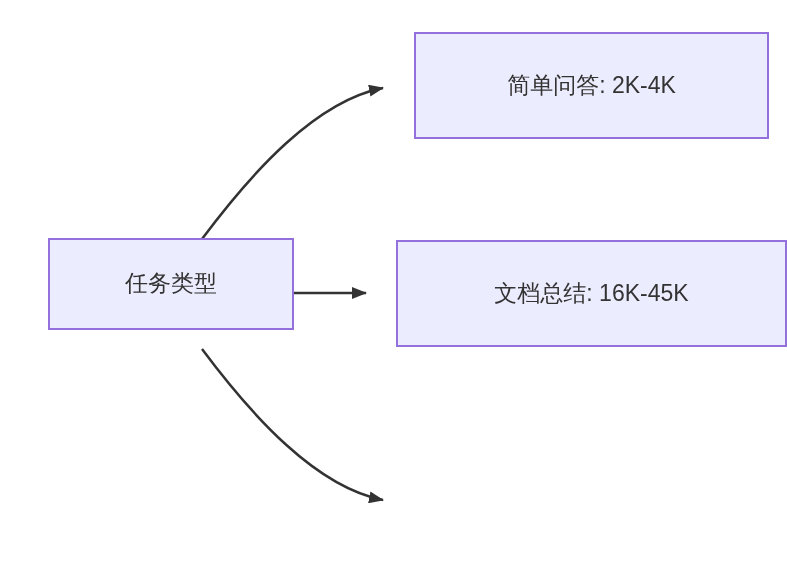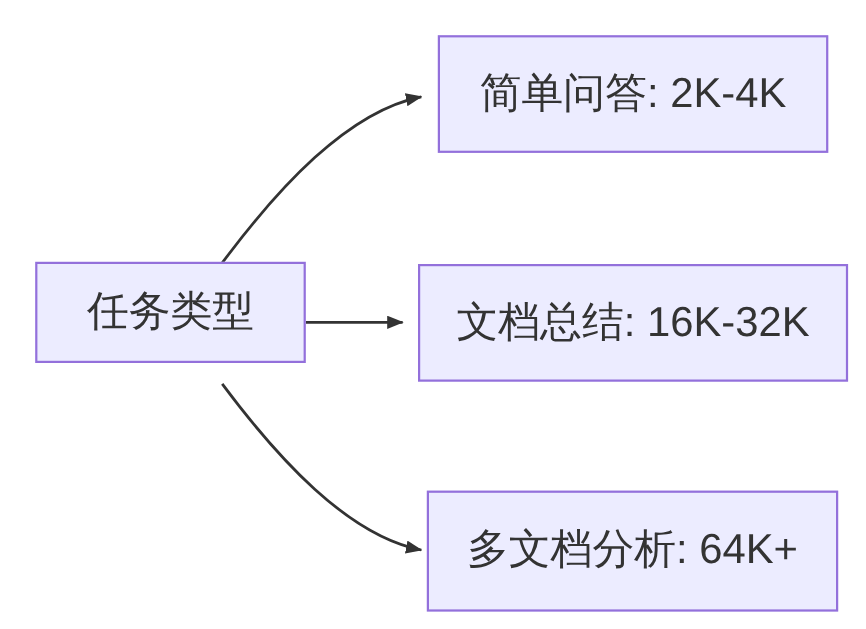--- a/index.html
+++ b/index.html
@@ -41,24 +41,25 @@
     stroke: none;
   }
   .node {
     position: absolute;
     background: var(--node-fill);
     border: 2px solid var(--node-border);
     color: var(--text-color);
     display: flex;
     align-items: center;
     justify-content: center;
-    font-size: 38px;
+    font-size: 23px;
     line-height: 1.2;
     text-align: center;
     white-space: nowrap;
+    margin-left: 16px;
   }
   .node-root   { left: 32px;  top: 238px; width: 246px; height: 92px; }
   .node-top    { left: 398px; top: 32px;  width: 355px; height: 107px; }
   .node-middle { left: 380px; top: 240px; width: 391px; height: 107px; }
   .node-bottom { left: 388px; top: 446px; width: 374px; height: 110px; }
 </style>
 </head>
 <body>
 
 <div class="canvas">
@@ -76,20 +77,17 @@
 
   <div class="node node-root">
     <span>任务类型</span>
   </div>
 
   <div class="node node-top">
     <span>简单问答: 2K-4K</span>
   </div>
 
   <div class="node node-middle">
-    <span>文档总结: 16K-32K</span>
+    <span>文档总结: 16K-45K</span>
   </div>
 
-  <div class="node node-bottom">
-    <span>多文档分析: 64K+</span>
-  </div>
 
 </div>
 
 </body></html>

